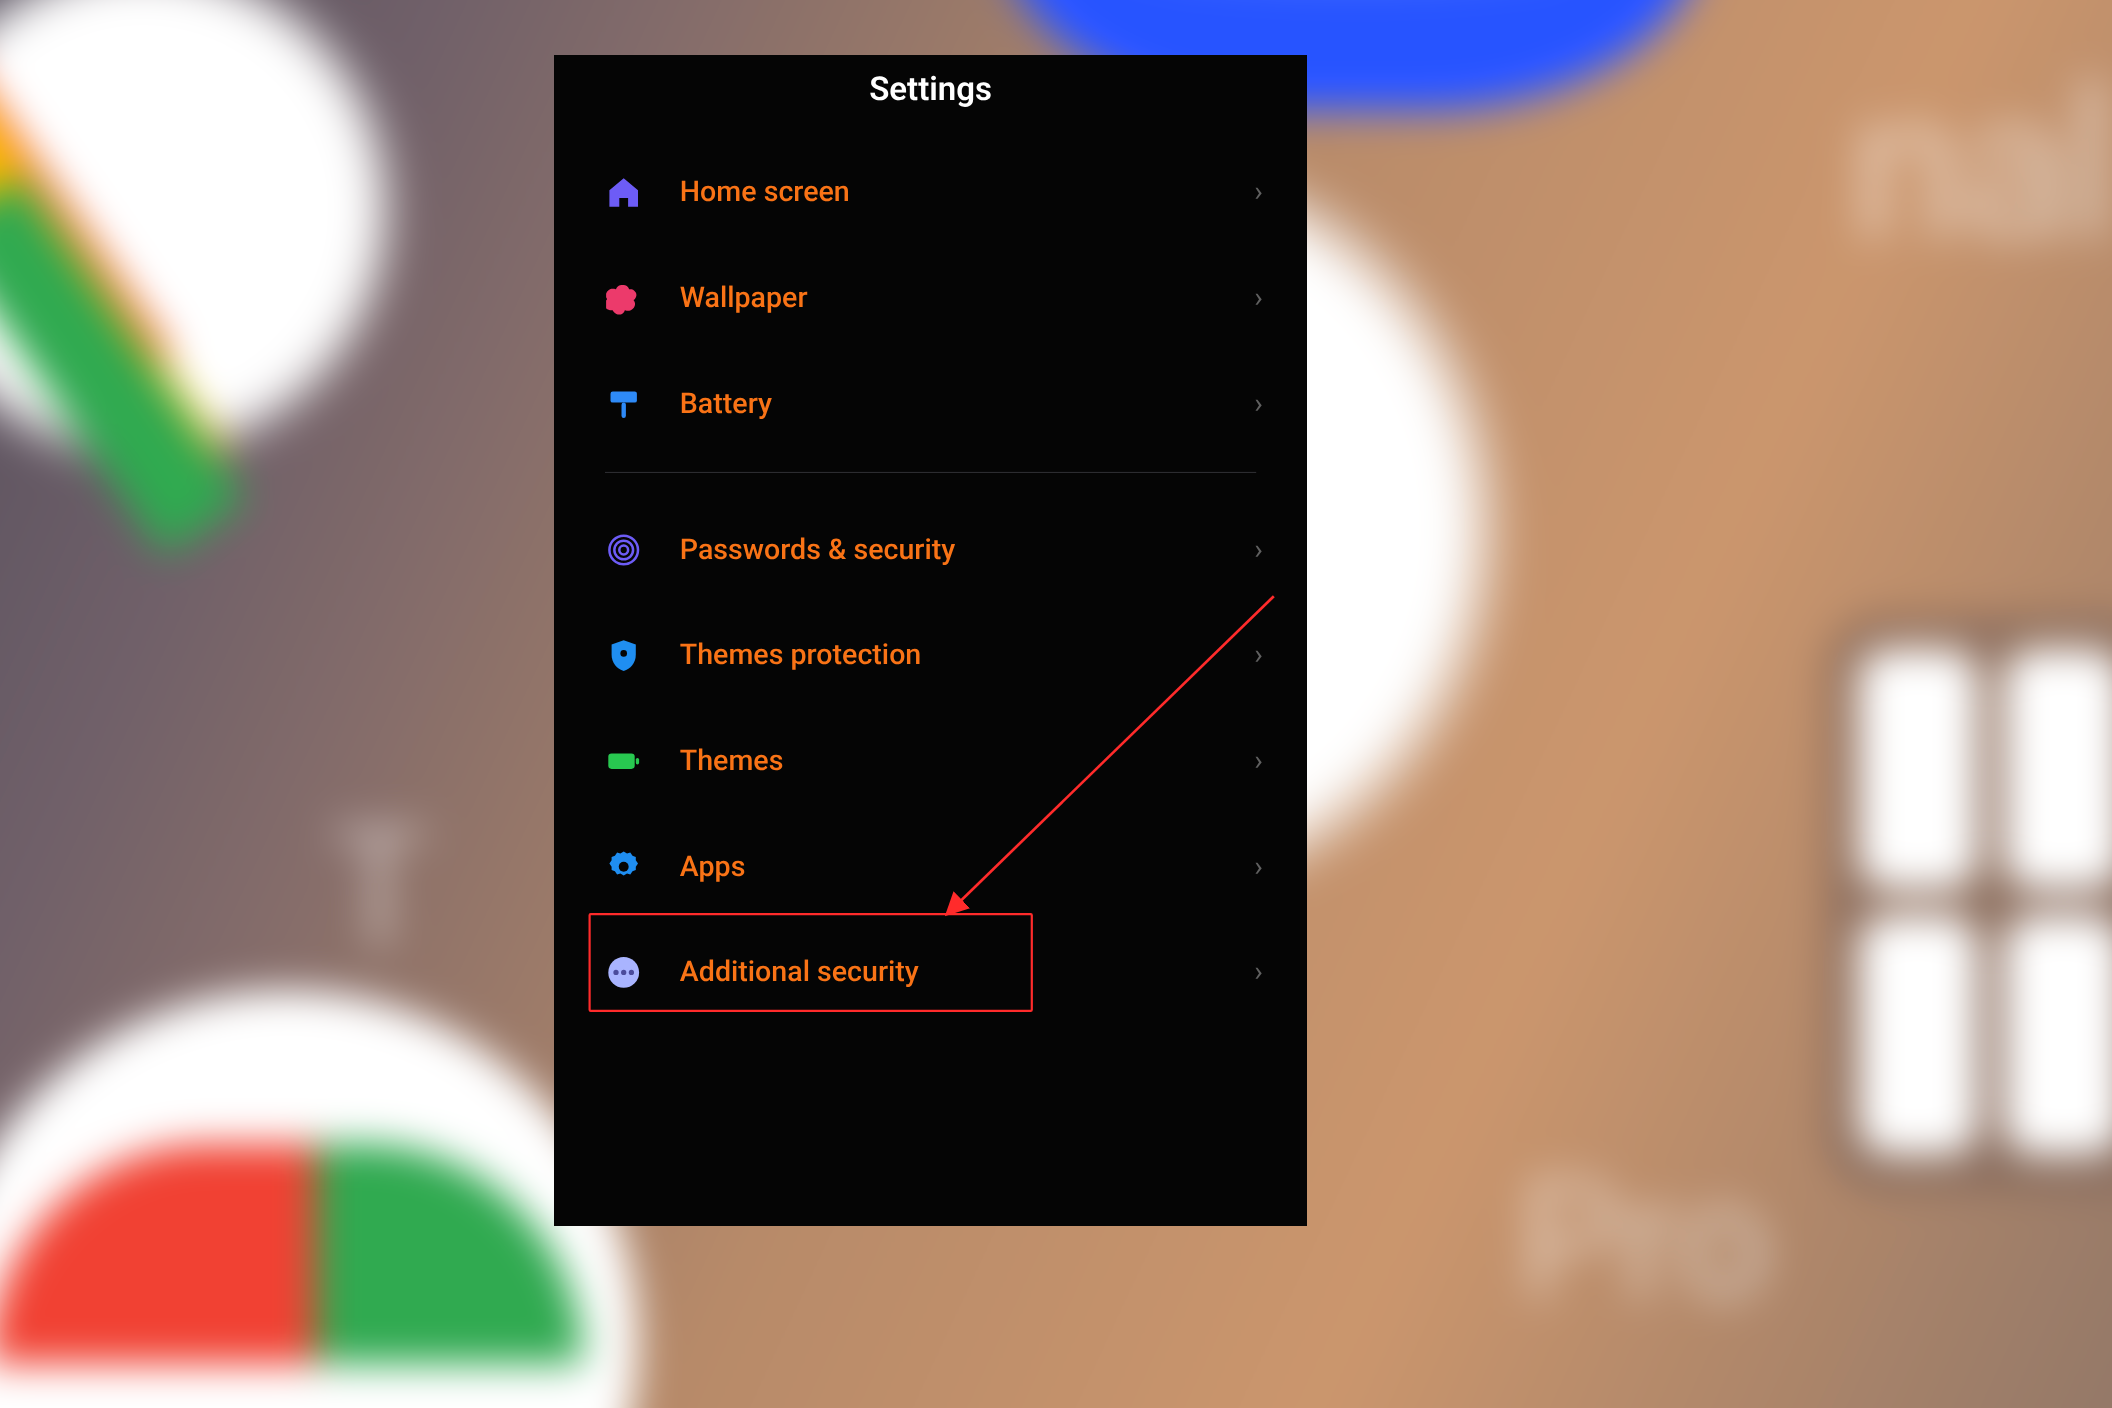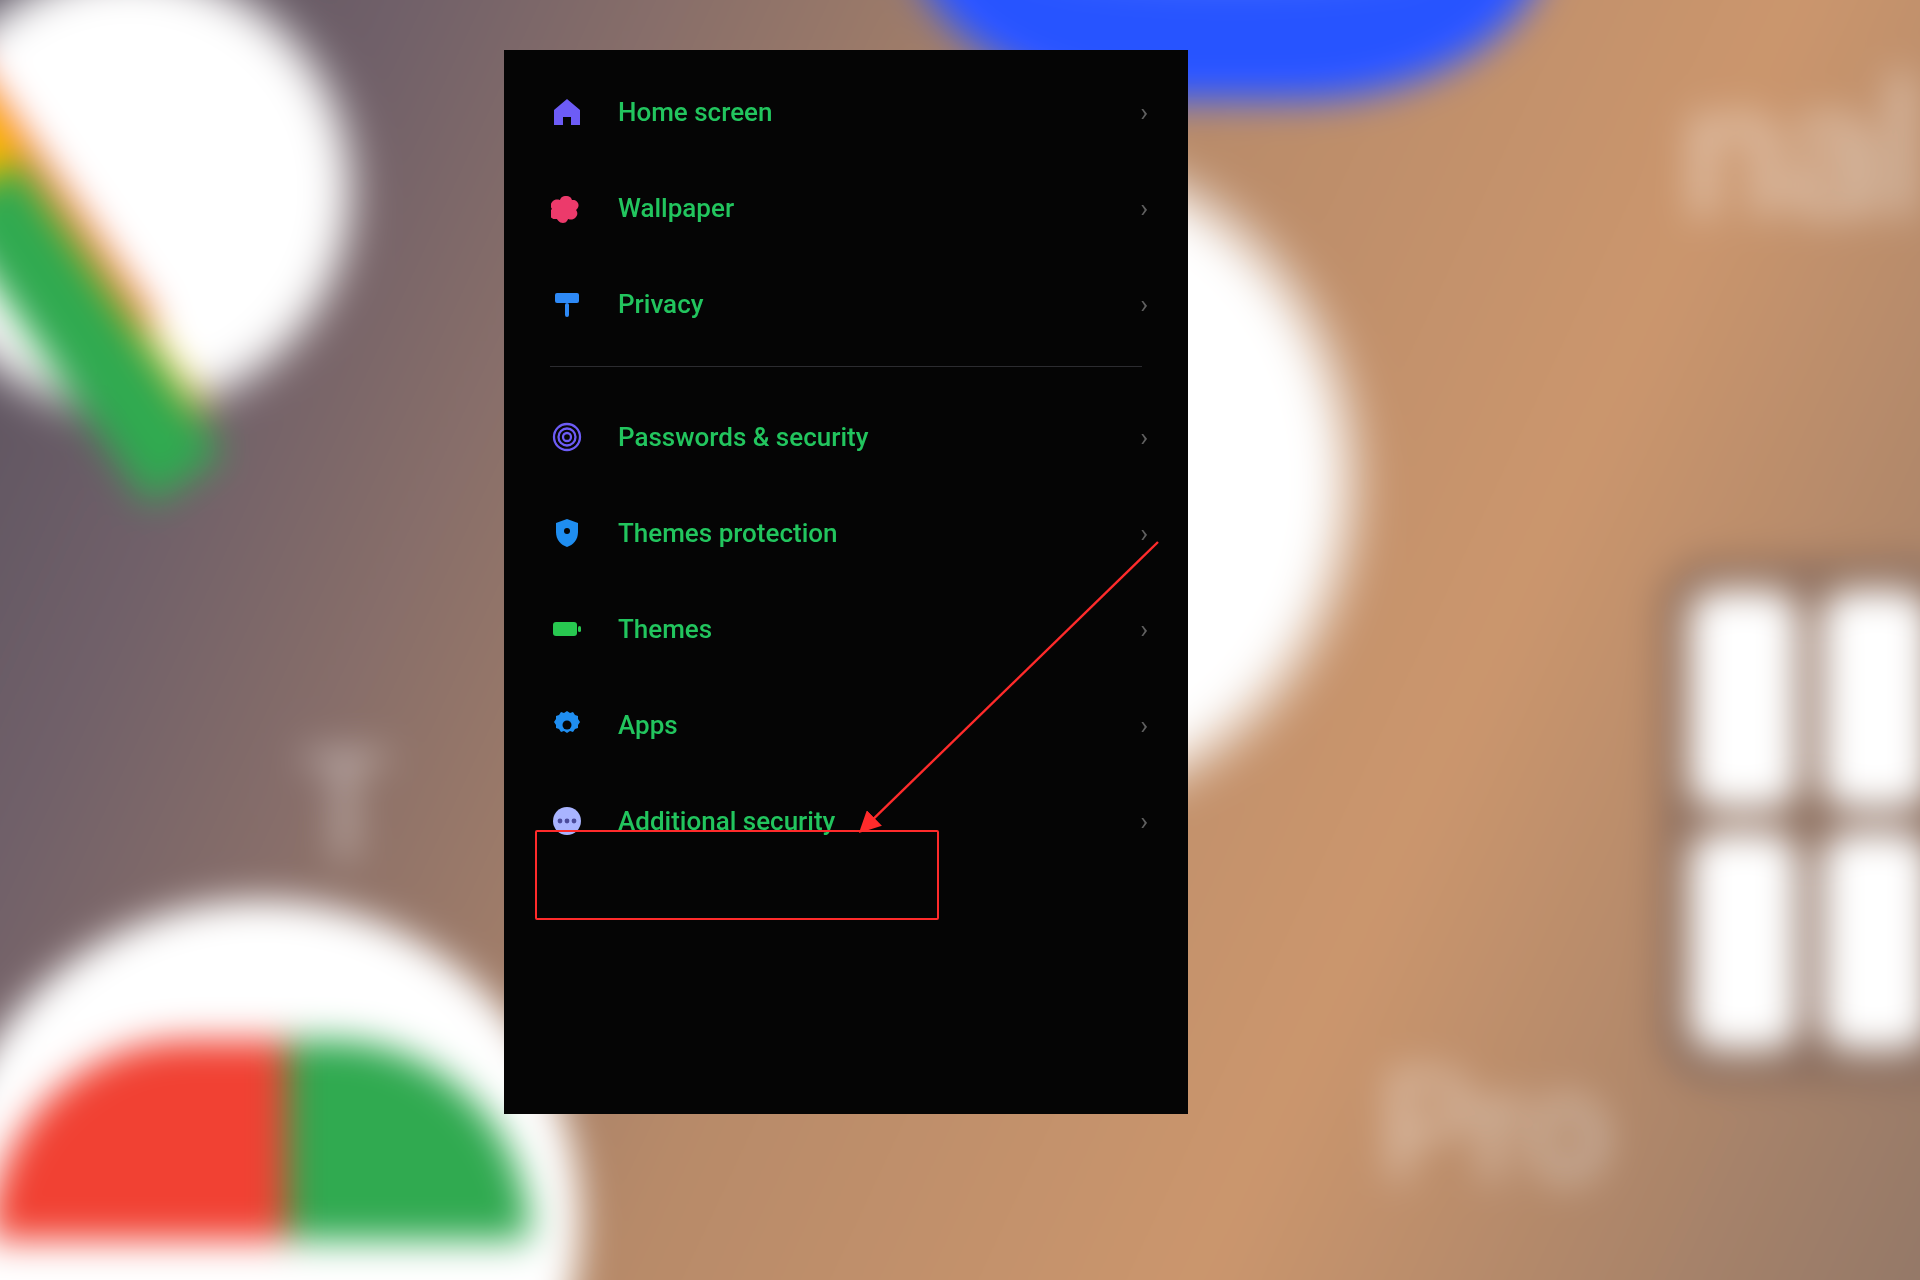--- a/index.html
+++ b/index.html
@@ -88,21 +88,21 @@
     flex: 0 0 34px;
     display: flex;
     align-items: center;
     justify-content: center;
   }
   .item .ic svg { width: 32px; height: 32px; display:block; }
   .item .label {
     margin-left: 34px;
     font-size: 26px;
     font-weight: 500;
-    color: #22c55e;
+    color: #f97316;
   }
   .item .chevron {
     position: absolute;
     right: 40px;
     top: 50%;
     transform: translateY(-50%);
     color: #606060;
     font-size: 26px;
   }
   .sep {
@@ -138,20 +138,21 @@
   <div class="folder">
       <div></div>
       <div></div>
       <div></div>
       <div></div>
     </div>
   <div class="curve"></div>
 </div>
 
 <div class="panel">
+  <h1>Settings</h1>
 
   <div class="item">
     <span class="ic">
       <svg viewBox="0 0 32 32">
           <path fill="#6d5cf6" d="M16 3 3 14v15h9v-8h8v8h9V14z"></path>
         </svg>
     </span>
     <span class="label">Home screen</span>
     <span class="chevron">›</span>
   </div>
@@ -166,21 +167,21 @@
     <span class="chevron">›</span>
   </div>
 
   <div class="item">
     <span class="ic">
       <svg viewBox="0 0 32 32">
         <rect x="4" y="5" width="24" height="10" rx="2" fill="#2e8af7"></rect>
         <rect x="14" y="15" width="4" height="14" rx="2" fill="#2e8af7"></rect>
       </svg>
     </span>
-    <span class="label">Privacy</span>
+    <span class="label">Battery</span>
     <span class="chevron">›</span>
   </div>
 
   <div class="sep"></div>
 
   <div class="item">
     <span class="ic">
       <svg viewBox="0 0 32 32">
         <g fill="none" stroke="#6d5cf6" stroke-width="2.3">
           <circle cx="16" cy="16" r="13"></circle>

